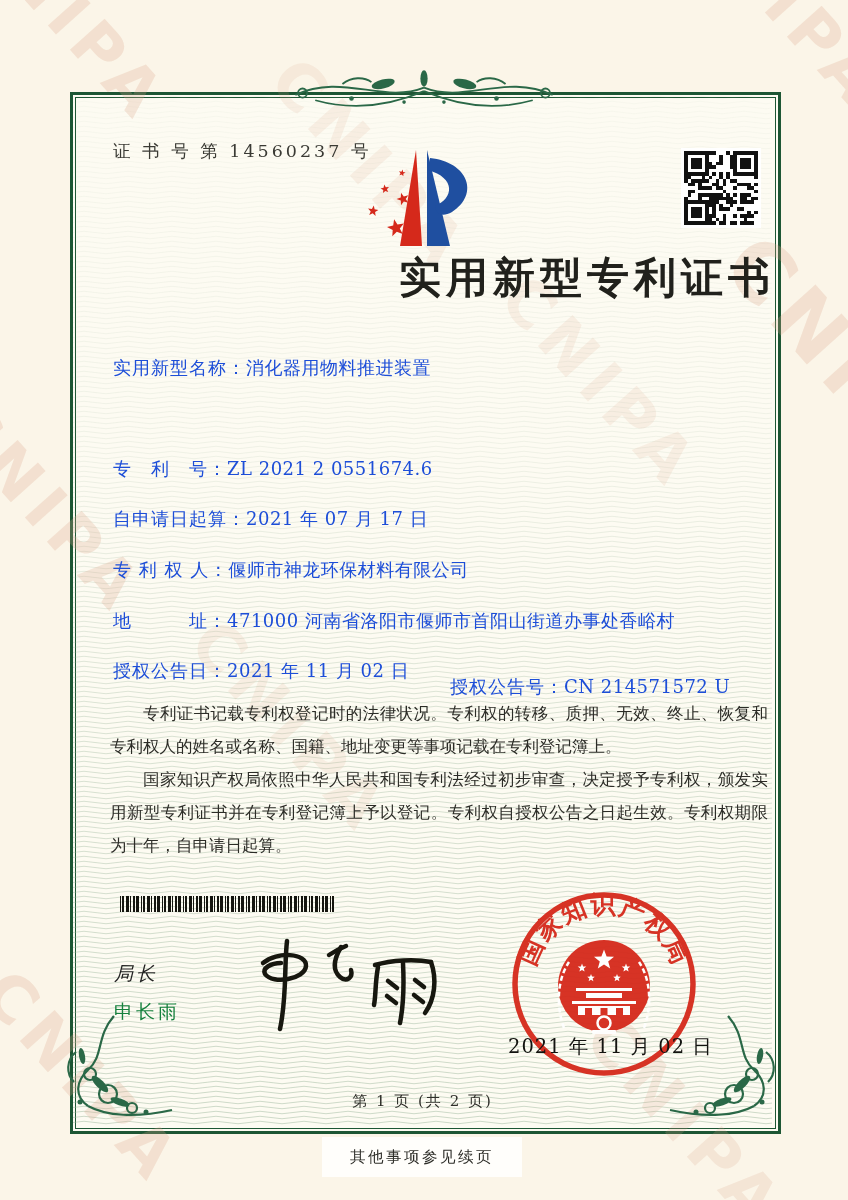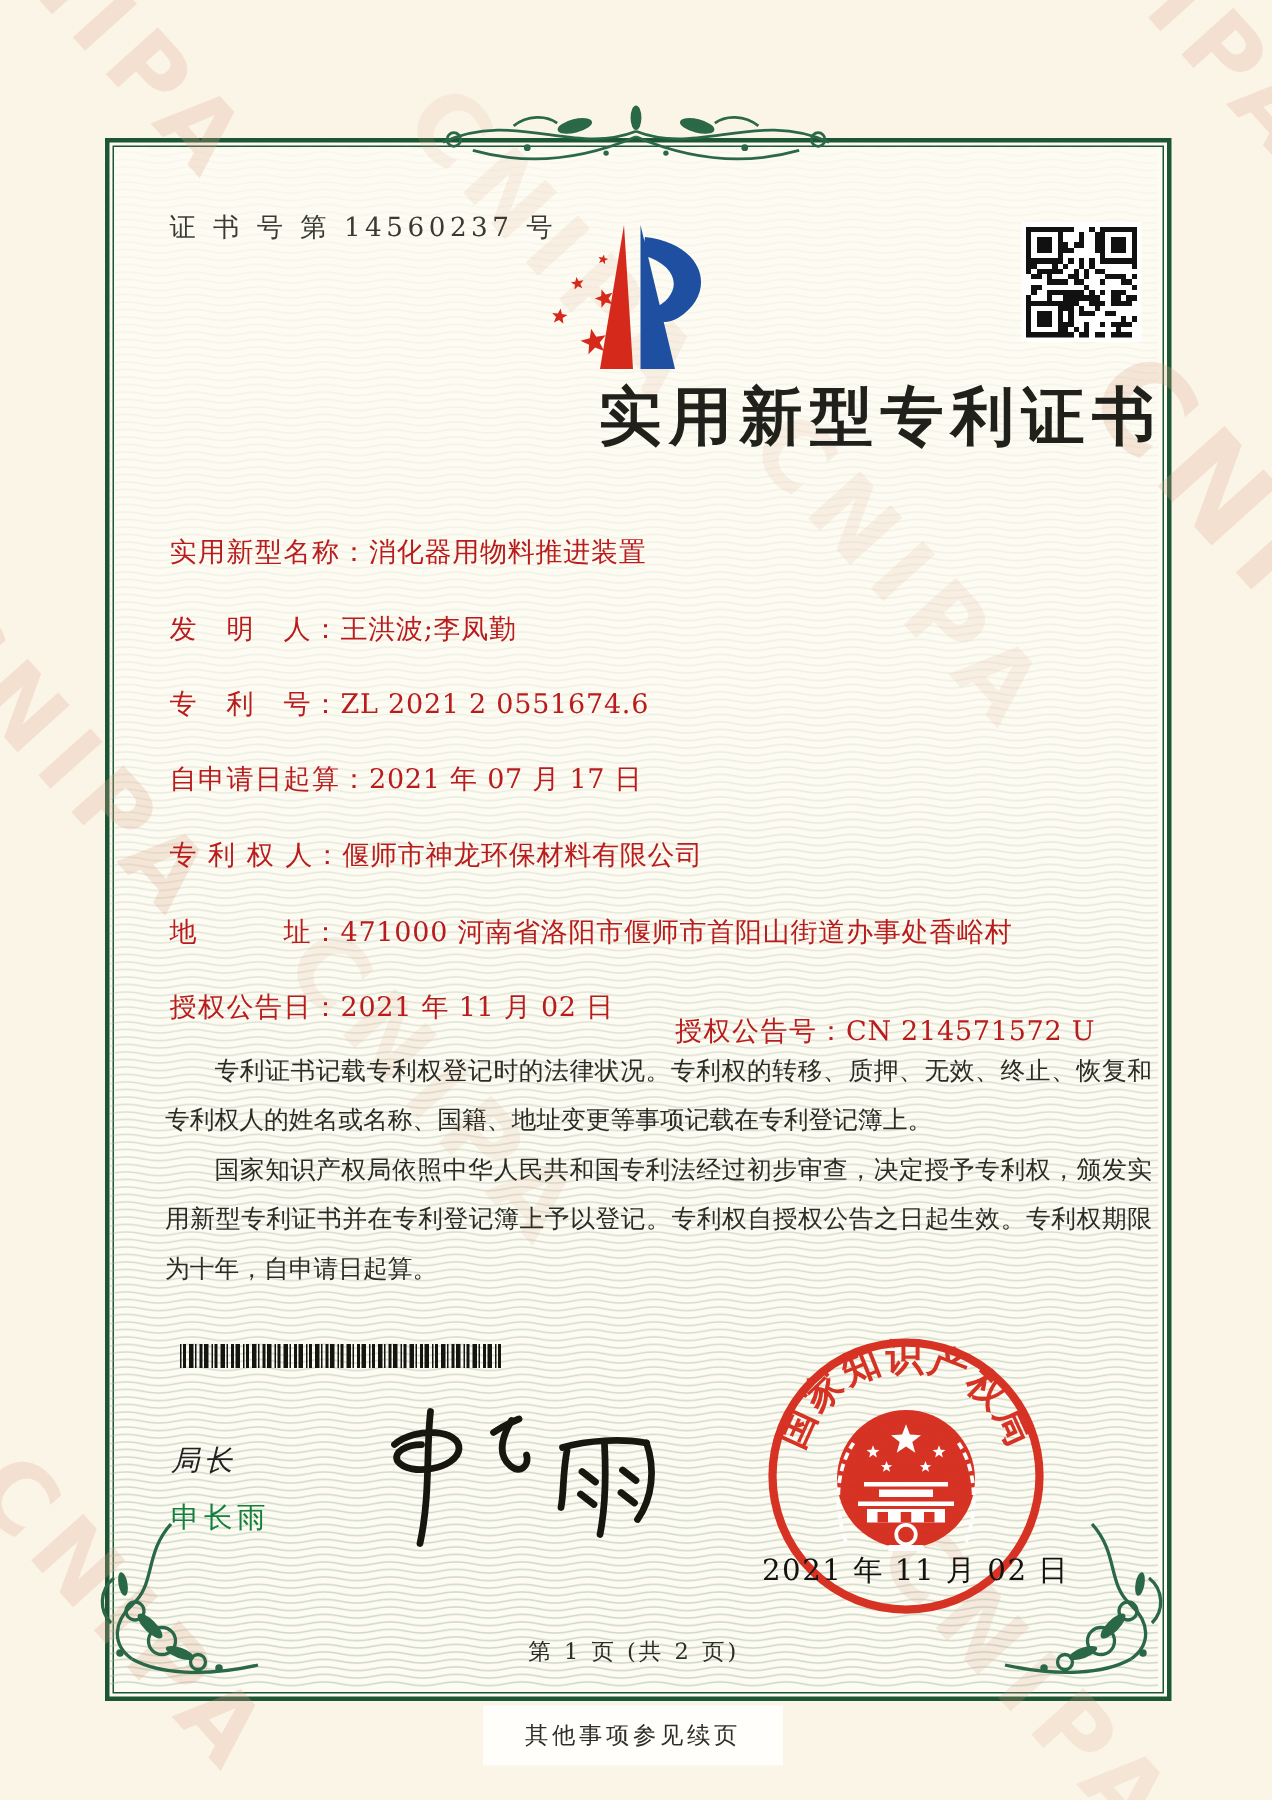--- a/index.html
+++ b/index.html
@@ -21,21 +21,21 @@
          mask-image:linear-gradient(to bottom,rgba(0,0,0,.12) 0%,rgba(0,0,0,.3) 35%,rgba(0,0,0,.75) 62%,#000 100%);}
   .content{position:absolute;z-index:3;inset:0;}
   .ornament{position:absolute;z-index:4;pointer-events:none;}
   
   .cert-no{position:absolute;left:113px;top:139px;font-size:17.5px;letter-spacing:3px;color:#3a3a34;}
   .qr{position:absolute;left:681px;top:148px;width:80px;height:80px;background:#fff;padding:3px;box-sizing:border-box;}
   .qr svg{width:100%;height:100%;display:block;}
   .logo{position:absolute;left:350px;top:141px;width:155px;height:122px;}
   .title{position:absolute;left:70px;top:250px;width:705px;text-align:right;
          font-size:42px;font-weight:700;letter-spacing:5px;color:#21211c;}
-  .frow{position:absolute;left:113px;width:660px;font-size:18px;color:#b91c1c;letter-spacing:.5px;white-space:nowrap;}
+  .frow{position:absolute;left:113px;width:660px;font-size:18px;color:#1d4ed8;letter-spacing:.5px;white-space:nowrap;}
   .frow .lbl{letter-spacing:1px;}
   .frow .second{position:absolute;left:337px;top:16px;}
   .paras{position:absolute;left:110px;top:697px;width:658px;font-size:16.5px;line-height:2.0;
          color:#2c2c27;text-align:justify;}
   .paras p{margin:0;text-indent:2em;}
   .barcode{position:absolute;left:120px;top:896px;width:218px;height:16px;}
   .officer-title{position:absolute;left:114px;top:961px;font-size:19px;letter-spacing:3px;color:#222;
          font-family:"DejaVu Sans",sans-serif;font-style:italic;}
   .officer-name{position:absolute;left:114px;top:999px;font-size:19px;letter-spacing:3px;color:#15803d;
          font-family:"DejaVu Sans",sans-serif;}
@@ -383,23 +383,20 @@
         <polygon points="23.8,63.6 24.6,67.3 28.4,68.0 25.1,70.0 25.6,73.9 22.7,71.3 19.2,73.0 20.7,69.4 18.1,66.6 21.9,67.0 "></polygon>
         <polygon points="44.1,77.2 47.5,82.5 53.8,81.5 49.8,86.4 52.7,92.0 46.8,89.7 42.3,94.2 42.7,87.9 37.0,85.1 43.2,83.5 "></polygon>
       </g>
     </svg>
 
     <div class="title">实用新型专利证书</div>
 
     <div class="frow" style="top:356px">
       <span class="lbl">实用新型名称：</span><span>消化器用物料推进装置</span>
     </div>
-    <div class="frow" style="top:407px">
-      <span class="lbl">发　明　人：</span><span>王洪波;李凤勤</span>
-    </div>
     <div class="frow" style="top:457px">
       <span class="lbl">专　利　号：</span><span>ZL 2021 2 0551674.6</span>
     </div>
     <div class="frow" style="top:507px">
       <span class="lbl">自申请日起算：</span><span>2021 年 07 月 17 日</span>
     </div>
     <div class="frow" style="top:558px">
       <span class="lbl">专 利 权 人：</span><span>偃师市神龙环保材料有限公司</span>
     </div>
     <div class="frow" style="top:609px">

